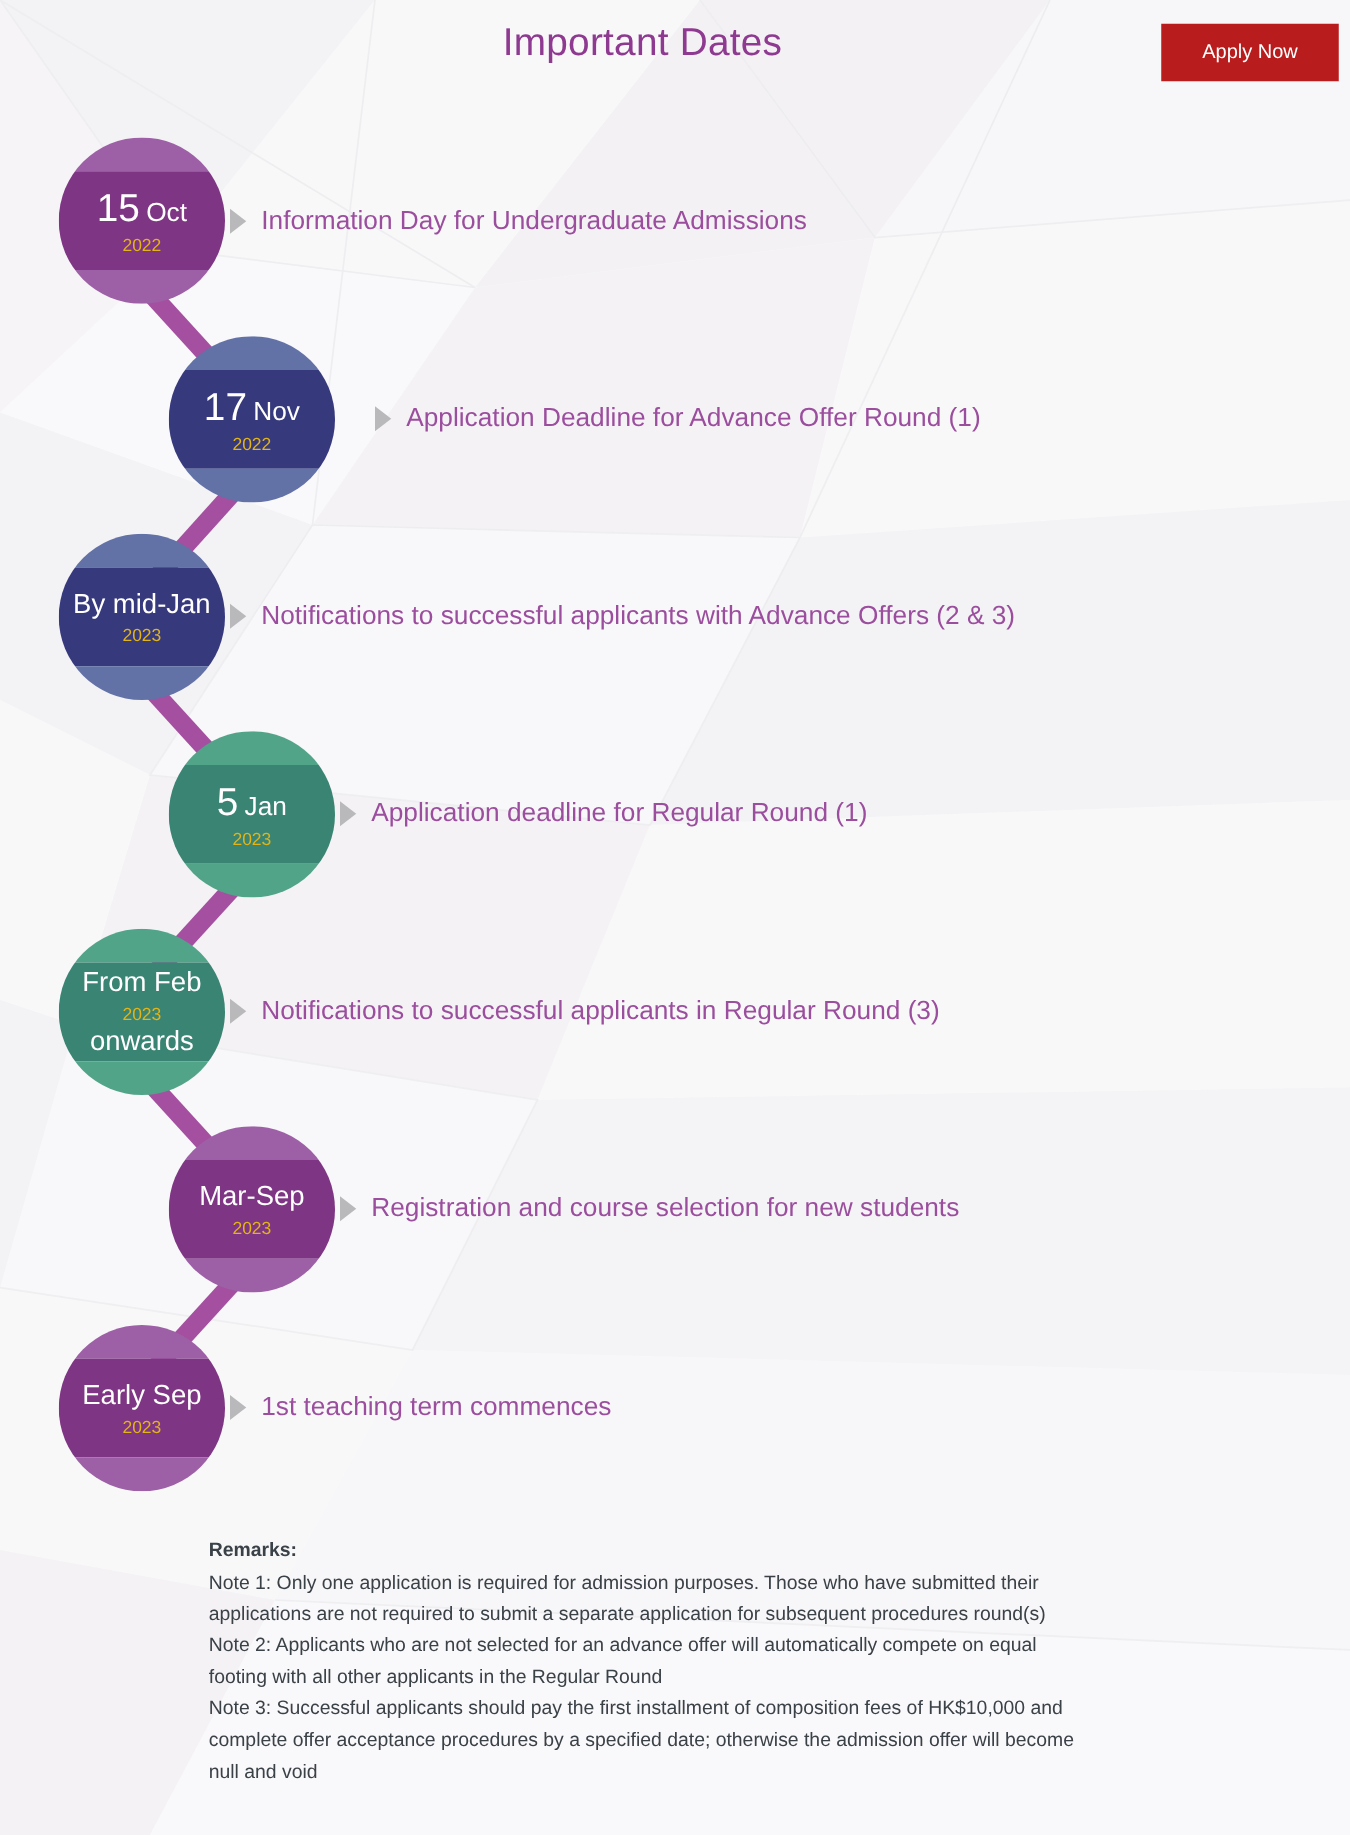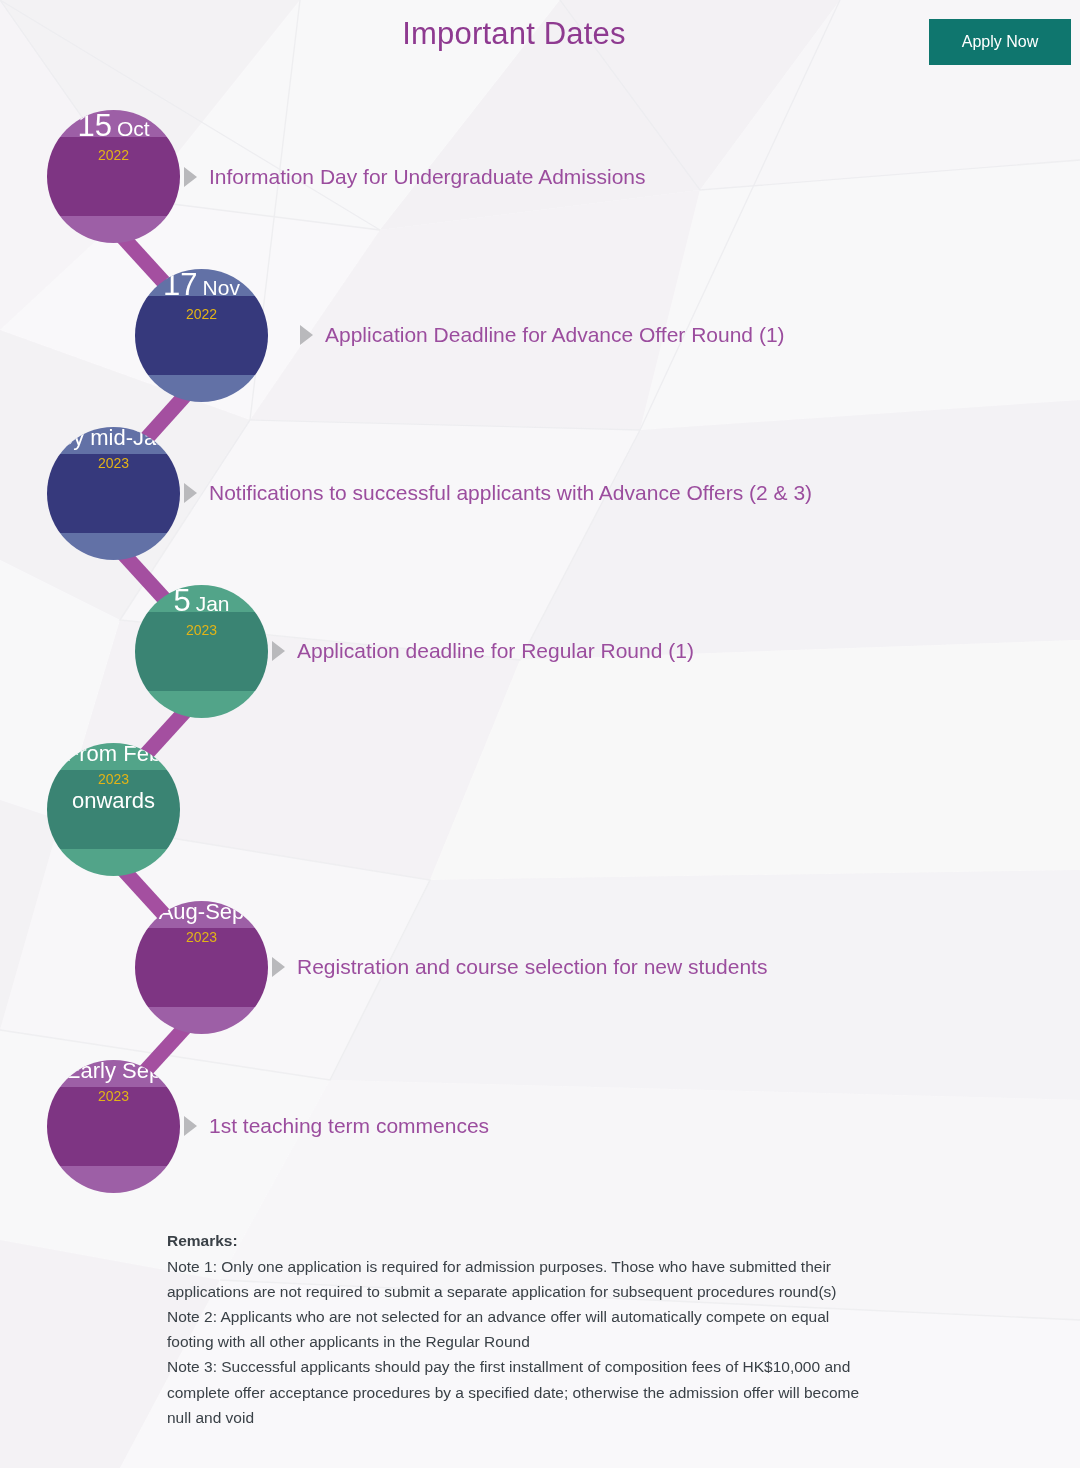--- a/index.html
+++ b/index.html
@@ -50,21 +50,21 @@
     width: 1000px;
     text-align: center;
     font-size: 17px;
     color: #444448;
   }
 
   .apply-btn {
     position: absolute;
     right: 9px; top: 19px;
     width: 142px; height: 46px;
-    background: #0f766e;
+    background: #b91c1c;
     color: #ffffff;
     font-size: 16px;
     border: none;
     display: flex;
     align-items: center;
     justify-content: center;
     cursor: pointer;
     font-family: "Liberation Sans", sans-serif;
   }
 
@@ -87,21 +87,21 @@
   .node .band-light-bottom { position: absolute; left: 0; width: 100%; }
   .node .band-light-top { top: 0; height: 27px; }
   .node .band-light-bottom { bottom: 0; height: 27px; }
   .node .band-dark {
     position: absolute; left: 0; top: 27px;
     width: 100%; height: 79px;
   }
   .node .node-inner {
     position: absolute; inset: 0;
     display: flex; flex-direction: column;
-    align-items: center; justify-content: flex-start;
+    align-items: center; justify-content: center;
     line-height: 1.0;
   }
   .node .node-date {
     color: #ffffff;
     white-space: nowrap;
   }
   .node .node-date .daynum {
     font-size: 31px;
     font-weight: 400;
   }
@@ -299,28 +299,32 @@
     <div class="band-dark"></div>
     <div class="band-light-bottom"></div>
     <div class="node-inner">
       <div class="node-date">
         <span class="phrase">From Feb</span>
       </div>
       <div class="node-year">2023</div>
       <div class="node-extra">onwards</div>
     </div>
   </div>
+  <div class="event-row" style="left:184px; top:792px;">
+    <span class="tri-icon"></span>
+    <span class="event-label">Notifications to successful applicants in Regular Round (3)</span>
+  </div>
 
   <div class="node theme-purple" style="left:135px; top:901px;">
     <div class="band-light-top"></div>
     <div class="band-dark"></div>
     <div class="band-light-bottom"></div>
     <div class="node-inner">
       <div class="node-date">
-        <span class="phrase">Aug-Sep</span>
+        <span class="phrase">Mar-Sep</span>
       </div>
       <div class="node-year">2023</div>
     </div>
   </div>
   <div class="event-row" style="left:272px; top:950px;">
     <span class="tri-icon"></span>
     <span class="event-label">Registration and course selection for new students</span>
   </div>
 
   <div class="node theme-purple" style="left:47px; top:1060px;">

